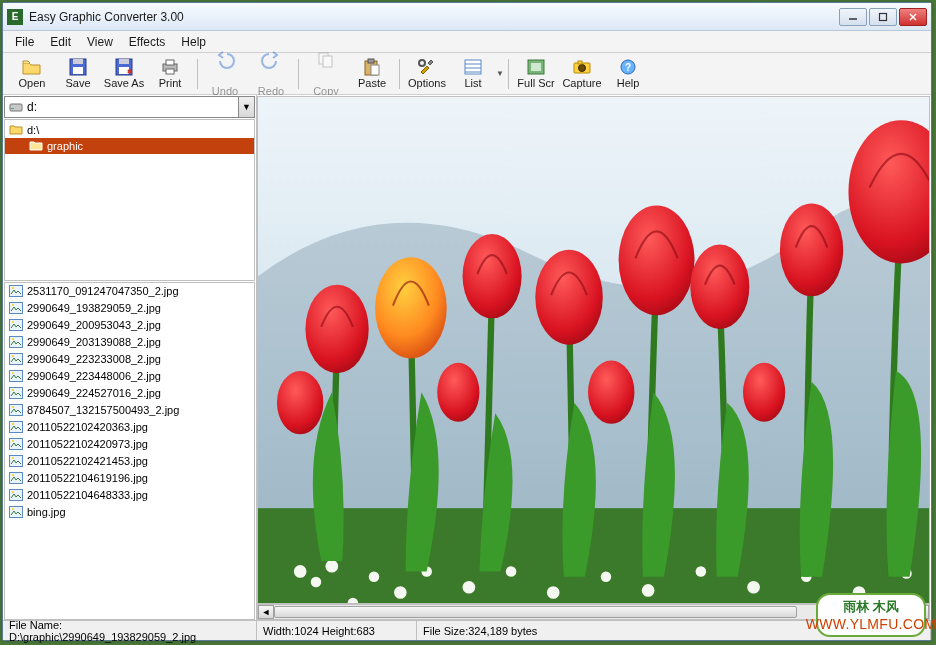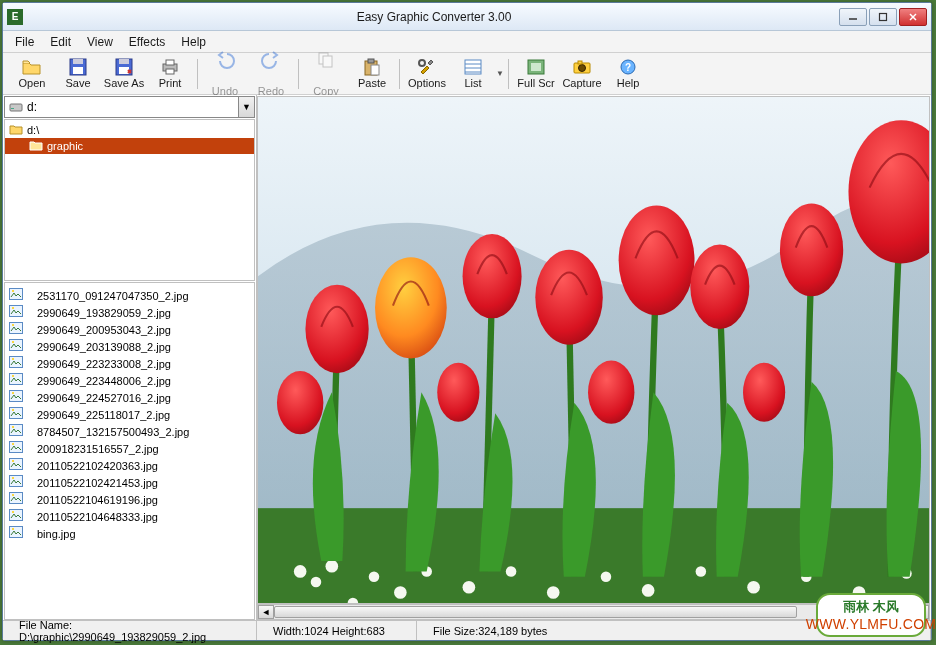--- a/index.html
+++ b/index.html
@@ -33,21 +33,21 @@
 .titlebar .app-icon {
   width: 16px; height: 16px;
   background: #2a6a2a;
   color: #fff;
   font-weight: bold;
   font-size: 10px;
   text-align: center;
   line-height: 16px;
   margin-right: 6px;
 }
-.titlebar .title { flex:1; color:#1a1a1a; font-size:12px;text-align:center; }
+.titlebar .title { flex:1; color:#1a1a1a; font-size:12px; }
 .win-controls { display:flex; gap:2px; }
 .win-btn {
   width: 28px; height: 18px;
   border: 1px solid #8aa0b8;
   border-radius: 2px;
   background: linear-gradient(#f0f5fa,#d5e0ee);
   display:flex; align-items:center; justify-content:center;
 }
 .win-btn.close { background: linear-gradient(#f08080,#d03030); border-color:#a02020; color:#fff; }
 .win-btn svg { width:10px; height:10px; }
@@ -134,21 +134,21 @@
 .tree-indent { display:inline-block; width:16px; }
 .file-list {
   flex:1;
   background:#fff;
   border:1px solid #c0c0c0;
   margin:0 1px;
   overflow-y:auto;
   padding:2px;
 }
 .file-item {
-  height:17px; display:flex; align-items:flex-end; gap:14px;
+  height:17px; display:flex; align-items:flex-start; gap:4px;
   padding-left:2px; font-size:11px;
 }
 .img-icon { width:14px; height:12px; flex-shrink:0; }
 
 .preview-pane {
   flex:1;
   position:relative;
   display:flex;
   flex-direction:column;
   background:#fff;
@@ -192,21 +192,21 @@
 .statusbar {
   height:20px;
   background:#f0f0f0;
   border-top:1px solid #c0c0c0;
   display:flex;
   align-items:stretch;
   font-size:11px;
 }
 .status-cell {
   border-right:1px solid #c0c0c0;
-  padding: 2px 16px;
+  padding: 2px 6px;
   display:flex;
   align-items:center;
 }
 
 .watermark {
   position:absolute;
   right:10px; bottom:8px;
   width:110px; height:44px;
   background:#fff;
   border:2px solid #6aaa3a;
@@ -476,45 +476,37 @@
                 <circle cx="4" cy="3" r="1" fill="#ffcc00"></circle>
               </svg></span>
             <span>2990649_224527016_2.jpg</span>
           </div>
           <div class="file-item">
             <span><svg class="img-icon" viewBox="0 0 14 12">
                 <rect x="0.5" y="0.5" width="13" height="11" fill="#eaf4ff" stroke="#5a8ac4"></rect>
                 <path d="M2 9l3-4 2 3 2-2 3 3" fill="none" stroke="#3a7a3a" stroke-width="1"></path>
                 <circle cx="4" cy="3" r="1" fill="#ffcc00"></circle>
               </svg></span>
-            <span>2990649_225118017_2.jpg</span>
-          </div>
-          <div class="file-item">
-            <span><svg class="img-icon" viewBox="0 0 14 12">
-                <rect x="0.5" y="0.5" width="13" height="11" fill="#eaf4ff" stroke="#5a8ac4"></rect>
-                <path d="M2 9l3-4 2 3 2-2 3 3" fill="none" stroke="#3a7a3a" stroke-width="1"></path>
-                <circle cx="4" cy="3" r="1" fill="#ffcc00"></circle>
-              </svg></span>
             <span>8784507_132157500493_2.jpg</span>
           </div>
           <div class="file-item">
             <span><svg class="img-icon" viewBox="0 0 14 12">
                 <rect x="0.5" y="0.5" width="13" height="11" fill="#eaf4ff" stroke="#5a8ac4"></rect>
                 <path d="M2 9l3-4 2 3 2-2 3 3" fill="none" stroke="#3a7a3a" stroke-width="1"></path>
                 <circle cx="4" cy="3" r="1" fill="#ffcc00"></circle>
               </svg></span>
-            <span>200918231516557_2.jpg</span>
-          </div>
-          <div class="file-item">
-            <span><svg class="img-icon" viewBox="0 0 14 12">
-                <rect x="0.5" y="0.5" width="13" height="11" fill="#eaf4ff" stroke="#5a8ac4"></rect>
-                <path d="M2 9l3-4 2 3 2-2 3 3" fill="none" stroke="#3a7a3a" stroke-width="1"></path>
-                <circle cx="4" cy="3" r="1" fill="#ffcc00"></circle>
-              </svg></span>
             <span>20110522102420363.jpg</span>
+          </div>
+          <div class="file-item">
+            <span><svg class="img-icon" viewBox="0 0 14 12">
+                <rect x="0.5" y="0.5" width="13" height="11" fill="#eaf4ff" stroke="#5a8ac4"></rect>
+                <path d="M2 9l3-4 2 3 2-2 3 3" fill="none" stroke="#3a7a3a" stroke-width="1"></path>
+                <circle cx="4" cy="3" r="1" fill="#ffcc00"></circle>
+              </svg></span>
+            <span>20110522102420973.jpg</span>
           </div>
           <div class="file-item">
             <span><svg class="img-icon" viewBox="0 0 14 12">
                 <rect x="0.5" y="0.5" width="13" height="11" fill="#eaf4ff" stroke="#5a8ac4"></rect>
                 <path d="M2 9l3-4 2 3 2-2 3 3" fill="none" stroke="#3a7a3a" stroke-width="1"></path>
                 <circle cx="4" cy="3" r="1" fill="#ffcc00"></circle>
               </svg></span>
             <span>20110522102421453.jpg</span>
           </div>
           <div class="file-item">

